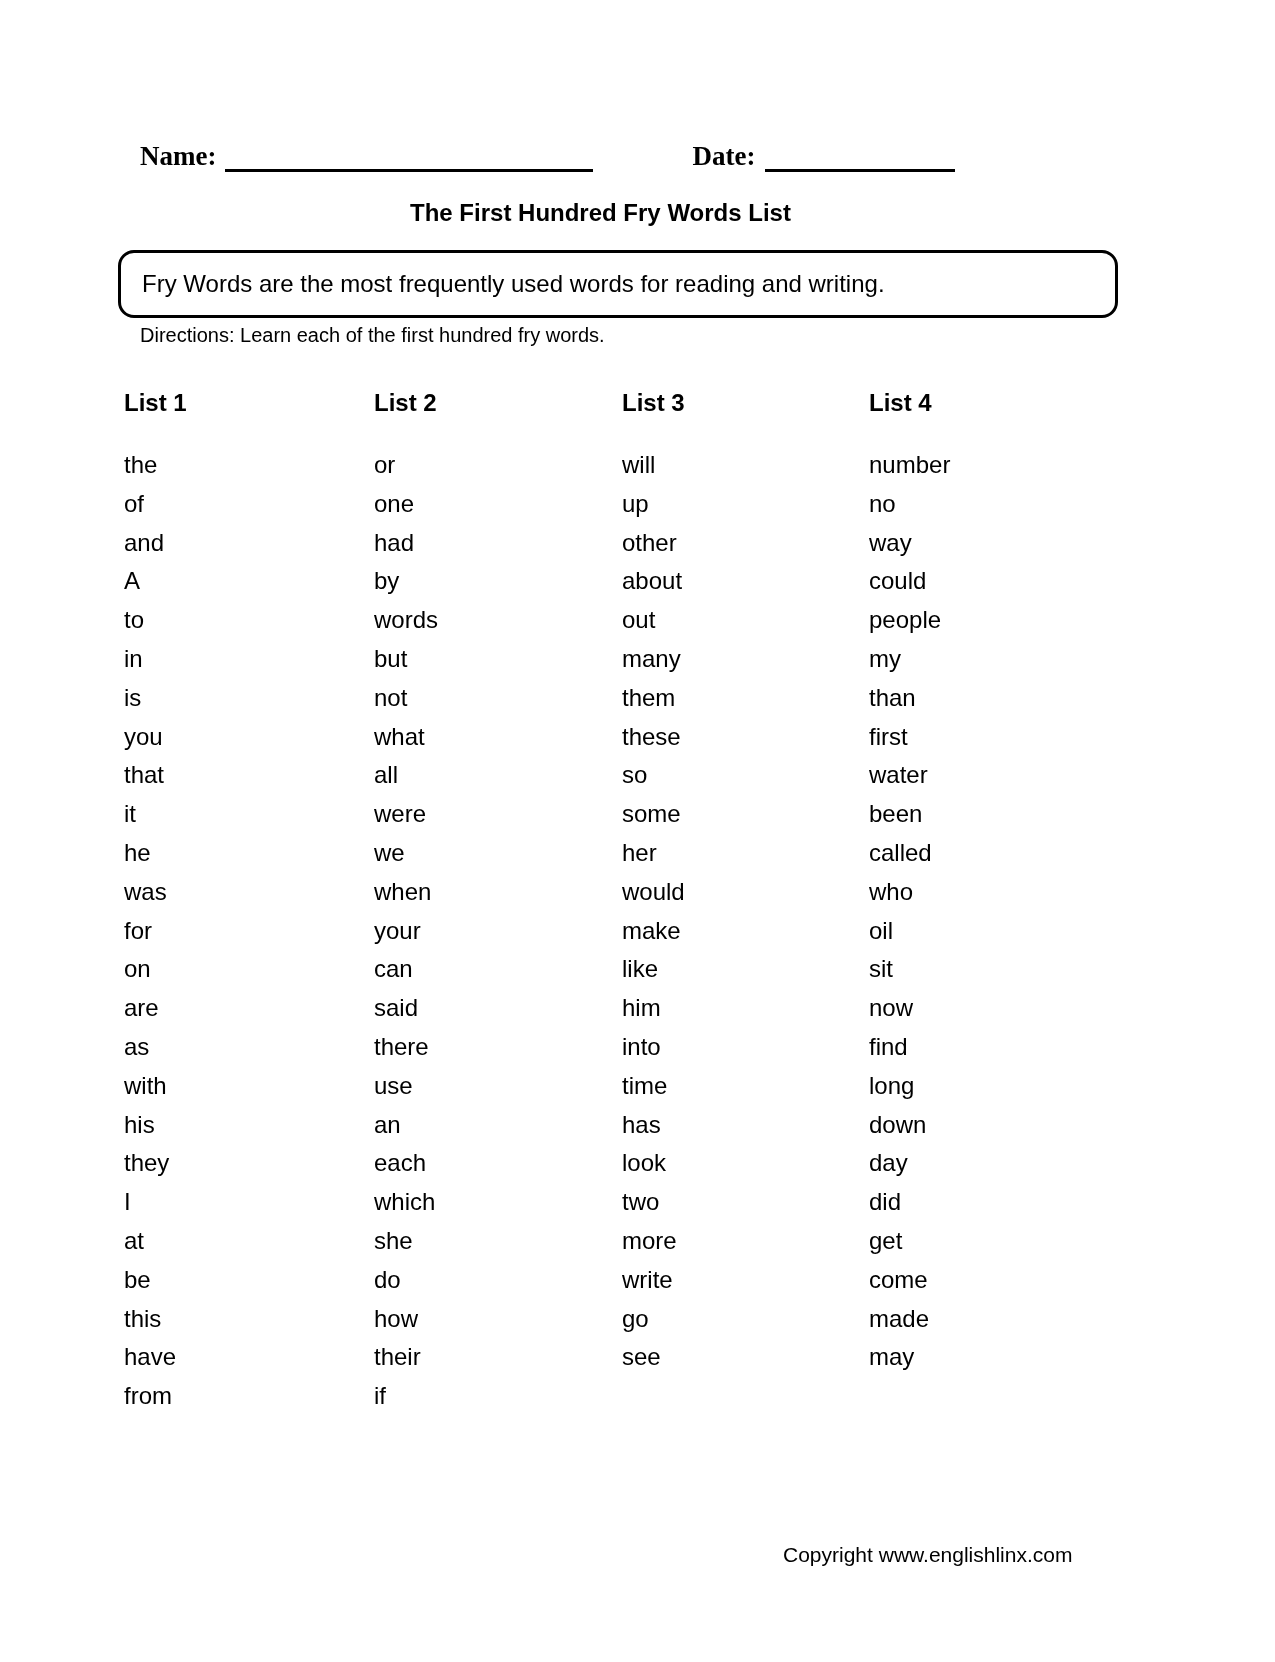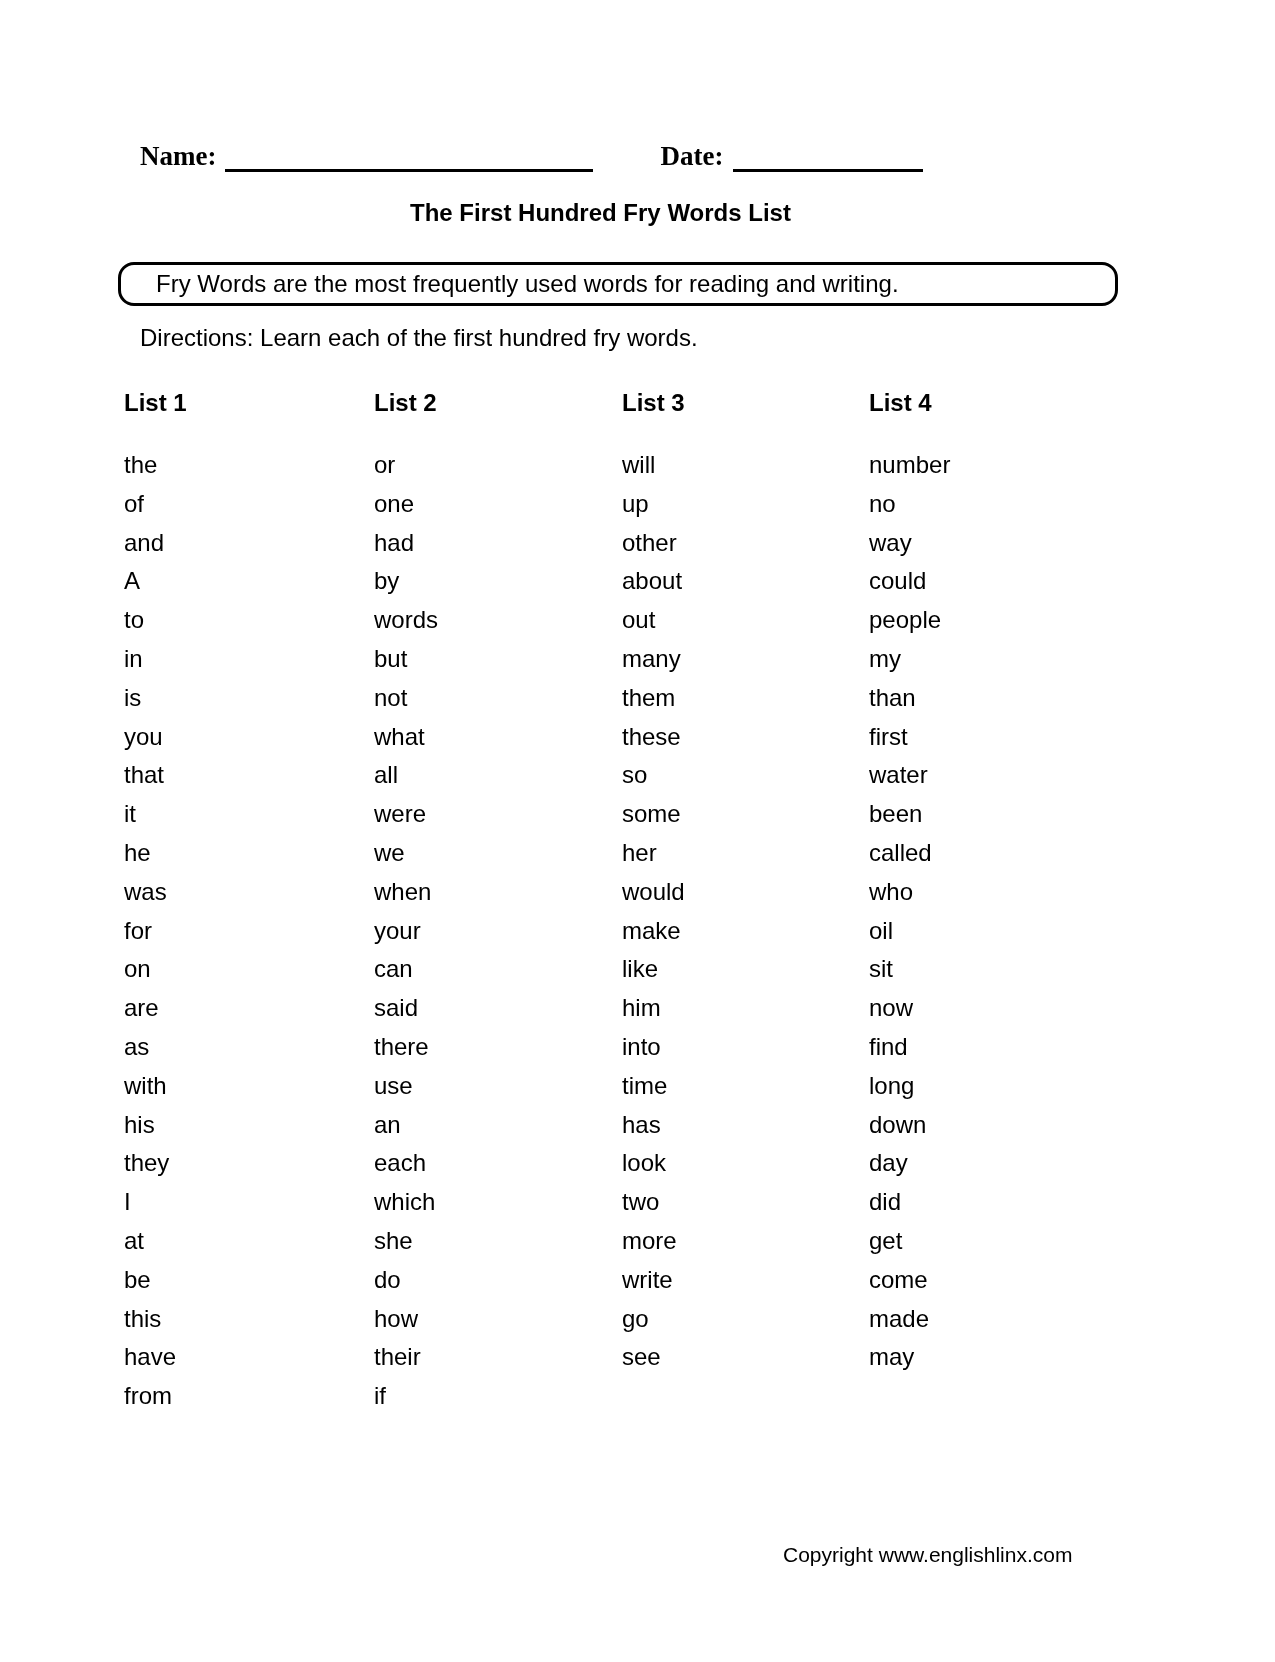--- a/index.html
+++ b/index.html
@@ -26,57 +26,56 @@
     font-weight: 700;
     font-size: 27px;
     line-height: 1.1;
   }
   .blank {
     display: inline-block;
     border-bottom: 3px solid #000000;
     height: 26px;
   }
   .name-blank { width: 368px; margin-left: 9px; }
-  .date-label { margin-left: 67px; }
+  .date-label { margin-left: 99px; }
   .date-blank { width: 190px; margin-left: 10px; }
 
   
   .title {
     position: absolute;
     top: 199px;
     left: 118px;
     width: 965px;
     text-align: center;
     font-size: 24px;
     font-weight: 700;
   }
 
   
   .callout {
     position: absolute;
     top: 250px;
     left: 118px;
     width: 1000px;
-    height: 44px;
+    height: 68px;
     border: 3px solid #000000;
     border-radius: 16px;
     display: flex;
     align-items: center;
-    padding-left: 35px;
+    padding-left: 21px;
     font-size: 24px;
     background: #ffffff;
-    margin-top: 12px;
   }
 
   
   .directions {
     position: absolute;
     top: 324px;
     left: 140px;
-    font-size: 24px;
+    font-size: 20px;
   }
 
   
   .lists {
     position: absolute;
     top: 383px;
     left: 124px;
     display: grid;
     grid-template-columns: 250px 248px 247px 230px;
   }

